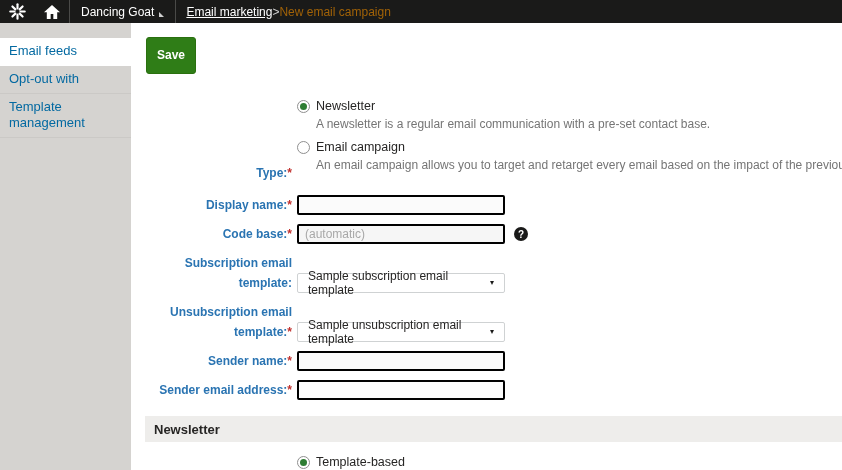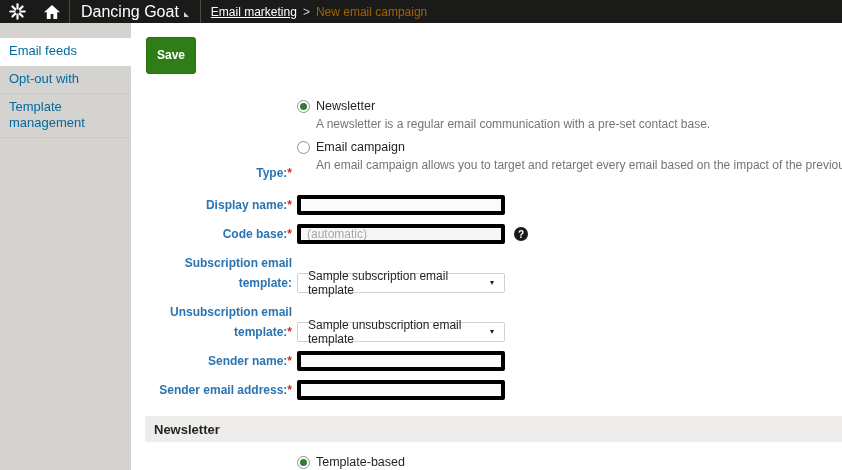--- a/index.html
+++ b/index.html
@@ -17,28 +17,28 @@
     position:absolute; top:0; left:0; width:842px; height:23px;
     background:#1a1a19; display:flex; align-items:stretch; color:#fff;
   }
   .hdr-btn {
     display:flex; align-items:center; justify-content:center;
     padding:0 9px; cursor:pointer;
   }
   .hdr-divider { width:1px; background:#4a4a48; }
   .site-selector {
     display:flex; align-items:center; gap:5px;
-    padding:0 11px; font-size:16px; color:#fff; cursor:pointer;
+    padding:0 11px; font-size:12px; color:#fff; cursor:pointer;
   }
   .site-caret {
     width:0; height:0; margin-top:6px;
     border-left:5px solid transparent; border-bottom:5px solid #cfcfcf;
     transform:rotate(90deg);
   }
-  .breadcrumb { display:flex; align-items:center; gap:6px; padding:0 10px; font-size:12px; }
+  .breadcrumb { display:flex; align-items:center; padding:0 10px; font-size:12px; }
   .breadcrumb a { color:#fff; text-decoration:underline; cursor:pointer; }
   .crumb-sep { color:#cfcfcf; }
   .crumb-current { color:#a16207; }
 
   
   .sidebar {
     position:absolute; top:23px; left:0; width:131px; height:447px;
     background:#d5d3d0; padding-top:15px;
   }
   .side-item {
@@ -63,21 +63,21 @@
   .row { display:flex; align-items:flex-end; margin-bottom:9px; }
   .lbl-col {
     width:161px; flex:none; text-align:right; padding-right:0;
     font-weight:bold; font-size:12px; color:#2a74b2; line-height:20px;
   }
   .lbl-col.radio-lbl { line-height:15px; }
   .req { color:#c1302d; }
   .fld-col { margin-left:5px; }
 
   input.txt {
-    width:208px; height:20px; border:4px solid #000000; border-radius:2px;
+    width:208px; height:20px; border:2px solid #000000; border-radius:2px;
     background:#fbfbfb; font-family:"Liberation Sans", sans-serif; font-size:12px;
     padding:0 6px; color:#262524; outline:none;
   }
   input.txt::placeholder { color:#a8a8a8; }
   input.txt.auto { background:#f6f6f6; }
 
   .select-box {
     width:208px; height:20px; border:1px solid #cfd2d3; border-radius:2px;
     background:#fff; display:flex; align-items:center; justify-content:space-between;
     padding:0 10px; font-size:12px; color:#262524; cursor:pointer;

